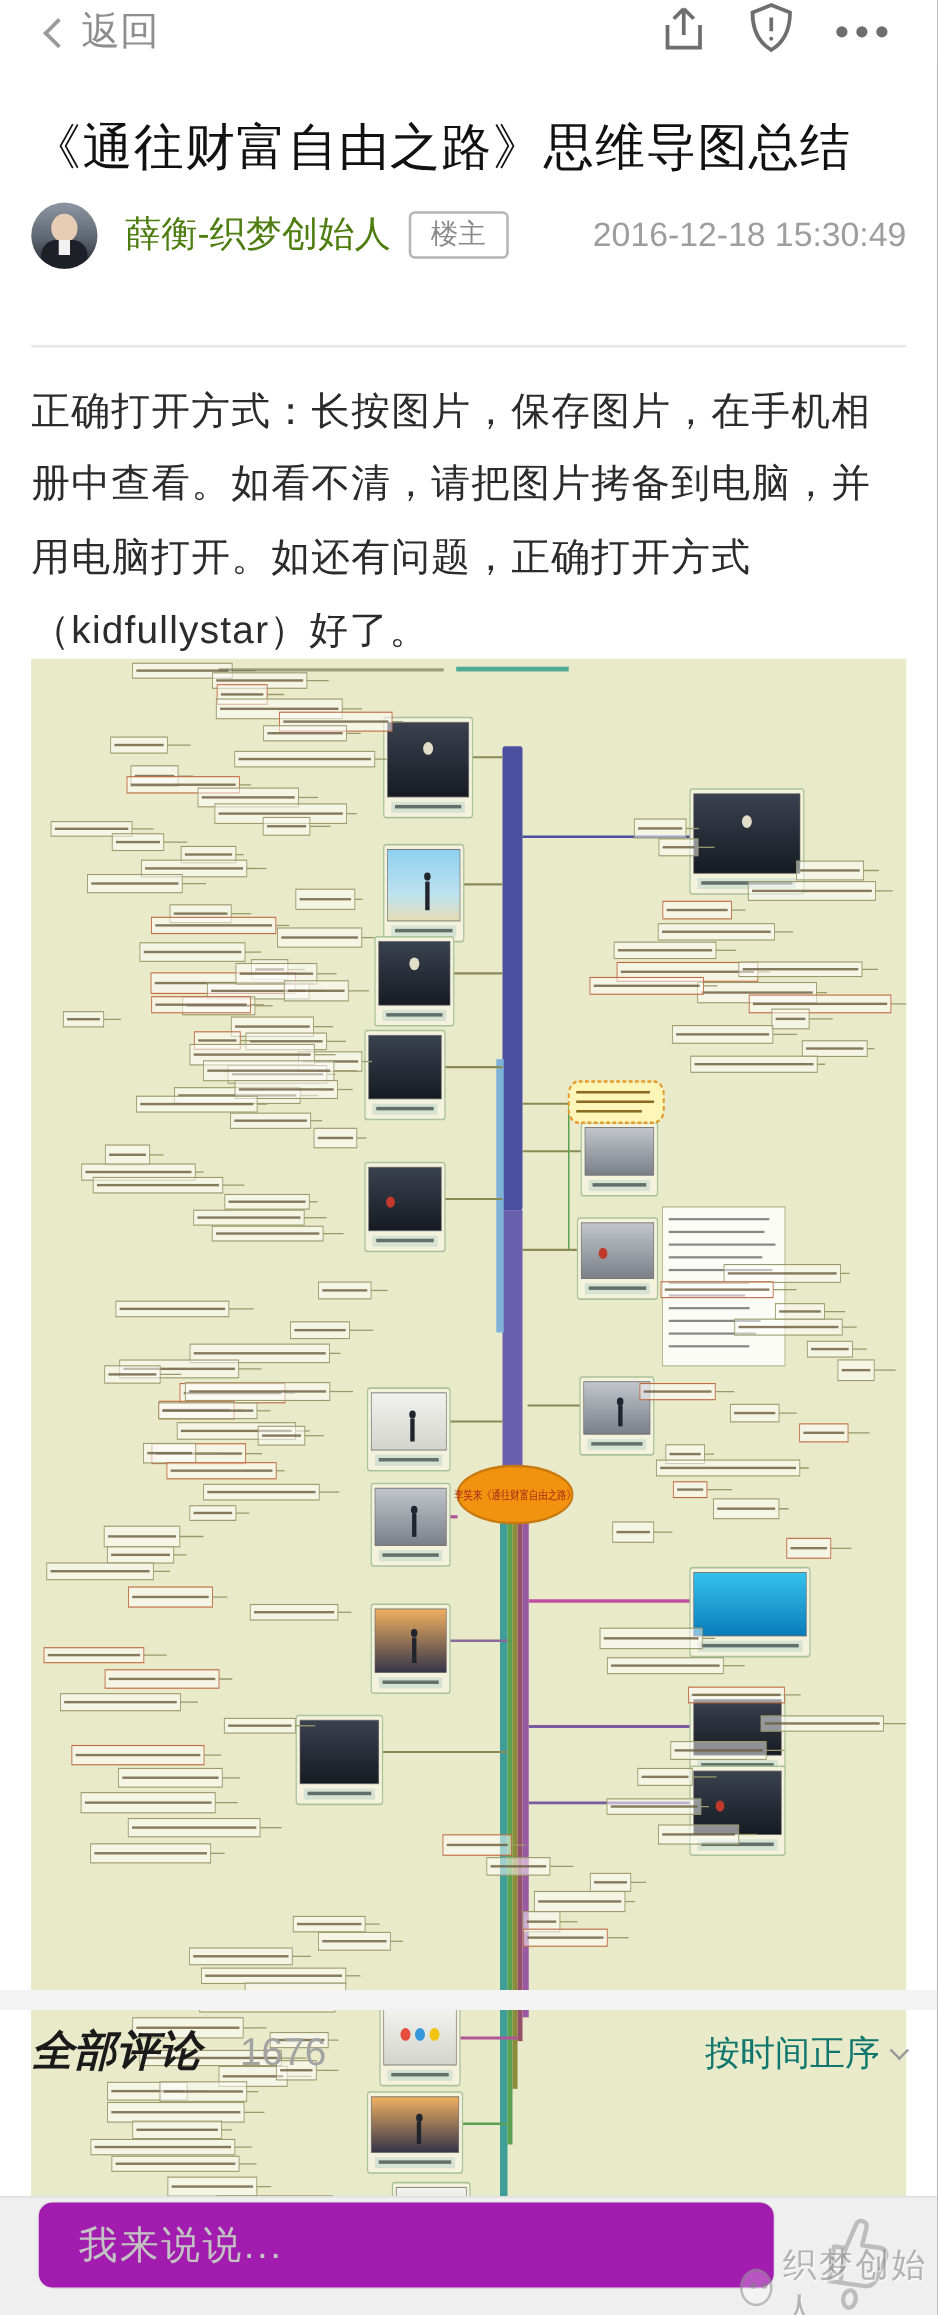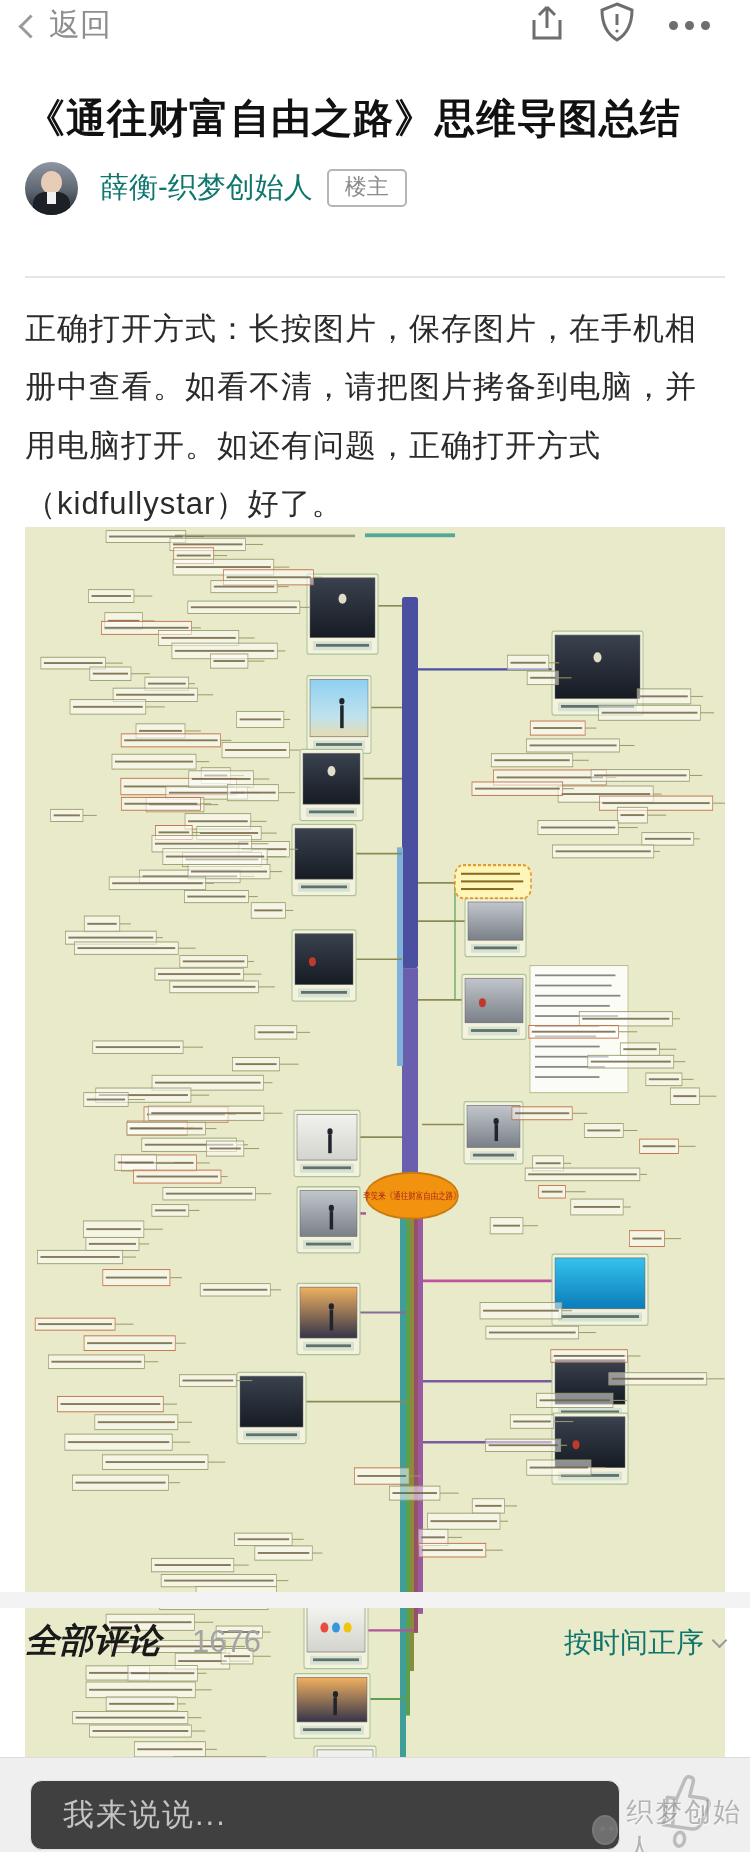--- a/index.html
+++ b/index.html
@@ -5,51 +5,51 @@
   html,body{margin:0;padding:0;background:#888;}
   *{box-sizing:border-box;}
   .screen{
     position:relative;width:750px;height:1852px;margin:0 auto;
     background:#ffffff;overflow:hidden;
     font-family:"Liberation Sans","DejaVu Sans",sans-serif;
     color:#222;
   }
   
   .navbar{position:absolute;top:0;left:0;right:0;height:50px;background:#fff;display:flex;align-items:center;}
-  .nav-back{display:flex;align-items:center;gap:10px;padding-left:22px;color:#8e8e8e;font-size:31px;}
+  .nav-back{display:flex;align-items:center;gap:10px;padding-left:38px;color:#8e8e8e;font-size:31px;}
   .chev-left{width:17px;height:17px;border-left:3px solid #9a9a9a;border-bottom:3px solid #9a9a9a;transform:rotate(45deg);margin-top:2px;}
   .nav-icons{margin-left:auto;display:flex;align-items:center;gap:34px;padding-right:40px;}
   .dots{display:flex;gap:7px;}
   .dots i{width:9px;height:9px;border-radius:50%;background:#6e6e6e;display:block;}
   
-  .post-title{position:absolute;top:92px;left:25px;width:700px;font-size:40px;font-weight:700;color:#111;letter-spacing:1px;line-height:1.3;}
+  .post-title{position:absolute;top:92px;left:25px;width:700px;font-size:40px;font-weight:400;color:#111;letter-spacing:1px;line-height:1.3;}
   .author-row{position:absolute;top:160px;left:25px;right:25px;height:56px;display:flex;align-items:center;}
   .avatar{width:53px;height:53px;border-radius:50%;overflow:hidden;position:relative;background:linear-gradient(180deg,#8d96a2 0%,#5d6570 55%,#23262c 100%);flex:0 0 auto;}
   .avatar .head{position:absolute;left:16px;top:9px;width:21px;height:23px;border-radius:50%;background:#e8cdb6;}
   .avatar .body{position:absolute;left:8px;top:30px;width:37px;height:23px;border-radius:12px 12px 0 0;background:#1d2127;}
   .avatar .shirt{position:absolute;left:22px;top:30px;width:9px;height:12px;background:#f2f2f2;}
-  .author-name{font-size:29px;color:#0f766e;margin-left:22px;}
+  .author-name{font-size:29px;color:#4d7c0f;margin-left:22px;}
   .badge{margin-left:14px;font-size:22px;color:#8a8a8a;border:2px solid #b5b5b5;border-radius:5px;padding:1px 16px 3px;}
   .post-time{margin-left:auto;font-size:27px;color:#9d9d9d;}
   .divider{position:absolute;top:276px;left:25px;width:700px;height:2px;background:#e6e6e6;}
   
   .post-body{position:absolute;top:300px;left:25px;width:702px;font-size:31px;line-height:1.88;color:#2b2b2b;letter-spacing:1px;}
   
   .mindmap-wrap{position:absolute;top:527px;left:25px;width:700px;height:1275px;background:#e9eac9;}
   .mindmap-wrap svg{display:block;width:100%;height:100%;}
   
   .section-gap{position:absolute;top:1592px;left:0;width:750px;height:16px;background:#f3f3f3;}
   .comments-header{position:absolute;top:1618px;left:25px;right:25px;height:44px;display:flex;align-items:baseline;}
   .comments-title{font-size:34px;font-weight:700;color:#1a1a1a;font-style:italic;}
   .comments-count{font-size:31px;color:#a3a3a3;margin-left:31px;}
   .sort-control{margin-left:auto;display:flex;align-items:center;gap:10px;font-size:28px;color:#0f766e;}
   .chev-down{width:11px;height:11px;border-right:2px solid #9a9a9a;border-bottom:2px solid #9a9a9a;transform:rotate(45deg);margin-top:-6px;}
   
   .composer-bar{position:absolute;top:1757px;left:0;width:750px;height:95px;background:#efefef;border-top:1px solid #dcdcdc;}
-  .comment-input{position:absolute;top:22px;left:30px;width:590px;height:70px;background:#404040;border:1px solid #e4e4e4;border-radius:12px;display:flex;align-items:center;padding-left:32px;}
+  .comment-input{position:absolute;top:3px;left:30px;width:590px;height:70px;background:#a21caf;border:1px solid #e4e4e4;border-radius:12px;display:flex;align-items:center;padding-left:32px;}
   .comment-placeholder{font-size:31px;color:#c3c3c3;letter-spacing:2px;}
   .thumb-icon{position:absolute;top:8px;left:648px;width:78px;height:84px;opacity:.85;}
   .watermark{position:absolute;top:36px;left:592px;display:flex;align-items:center;gap:8px;opacity:.62;pointer-events:none;}
   .wm-logo{width:30px;height:30px;border-radius:50%;border:2px solid #9a9a9a;position:relative;background:rgba(255,255,255,.4);}
   .wm-logo i{position:absolute;left:6px;top:9px;width:5px;height:5px;border-radius:50%;background:#9a9a9a;}
   .wm-logo b{position:absolute;left:15px;top:9px;width:5px;height:5px;border-radius:50%;background:#9a9a9a;}
   .wm-text{font-size:27px;color:#8f8f8f;text-shadow:1px 1px 0 rgba(255,255,255,.9);letter-spacing:2px;}
 </style>
 </head>
 <body>
@@ -86,20 +86,21 @@
   <div class="post-title">《通往财富自由之路》思维导图总结</div>
 
   <div class="author-row">
     <div class="avatar">
       <span class="head"></span>
         <span class="body"></span>
         <span class="shirt"></span>
     </div>
     <span class="author-name">薛衡-织梦创始人</span>
     <span class="badge">楼主</span>
+    <span class="post-time">2016-12-18 15:30:49</span>
   </div>
 
   <div class="divider"></div>
 
   <div class="post-body">正确打开方式：长按图片，保存图片，在手机相册中查看。如看不清，请把图片拷备到电脑，并用电脑打开。如还有问题，正确打开方式（kidfullystar）好了。</div>
 
   <div class="mindmap-wrap">
     <svg id="mm" viewBox="0 0 700 1003" preserveAspectRatio="none">
       <defs>
         <linearGradient id="gDark" x1="0" y1="0" x2="0" y2="1">

